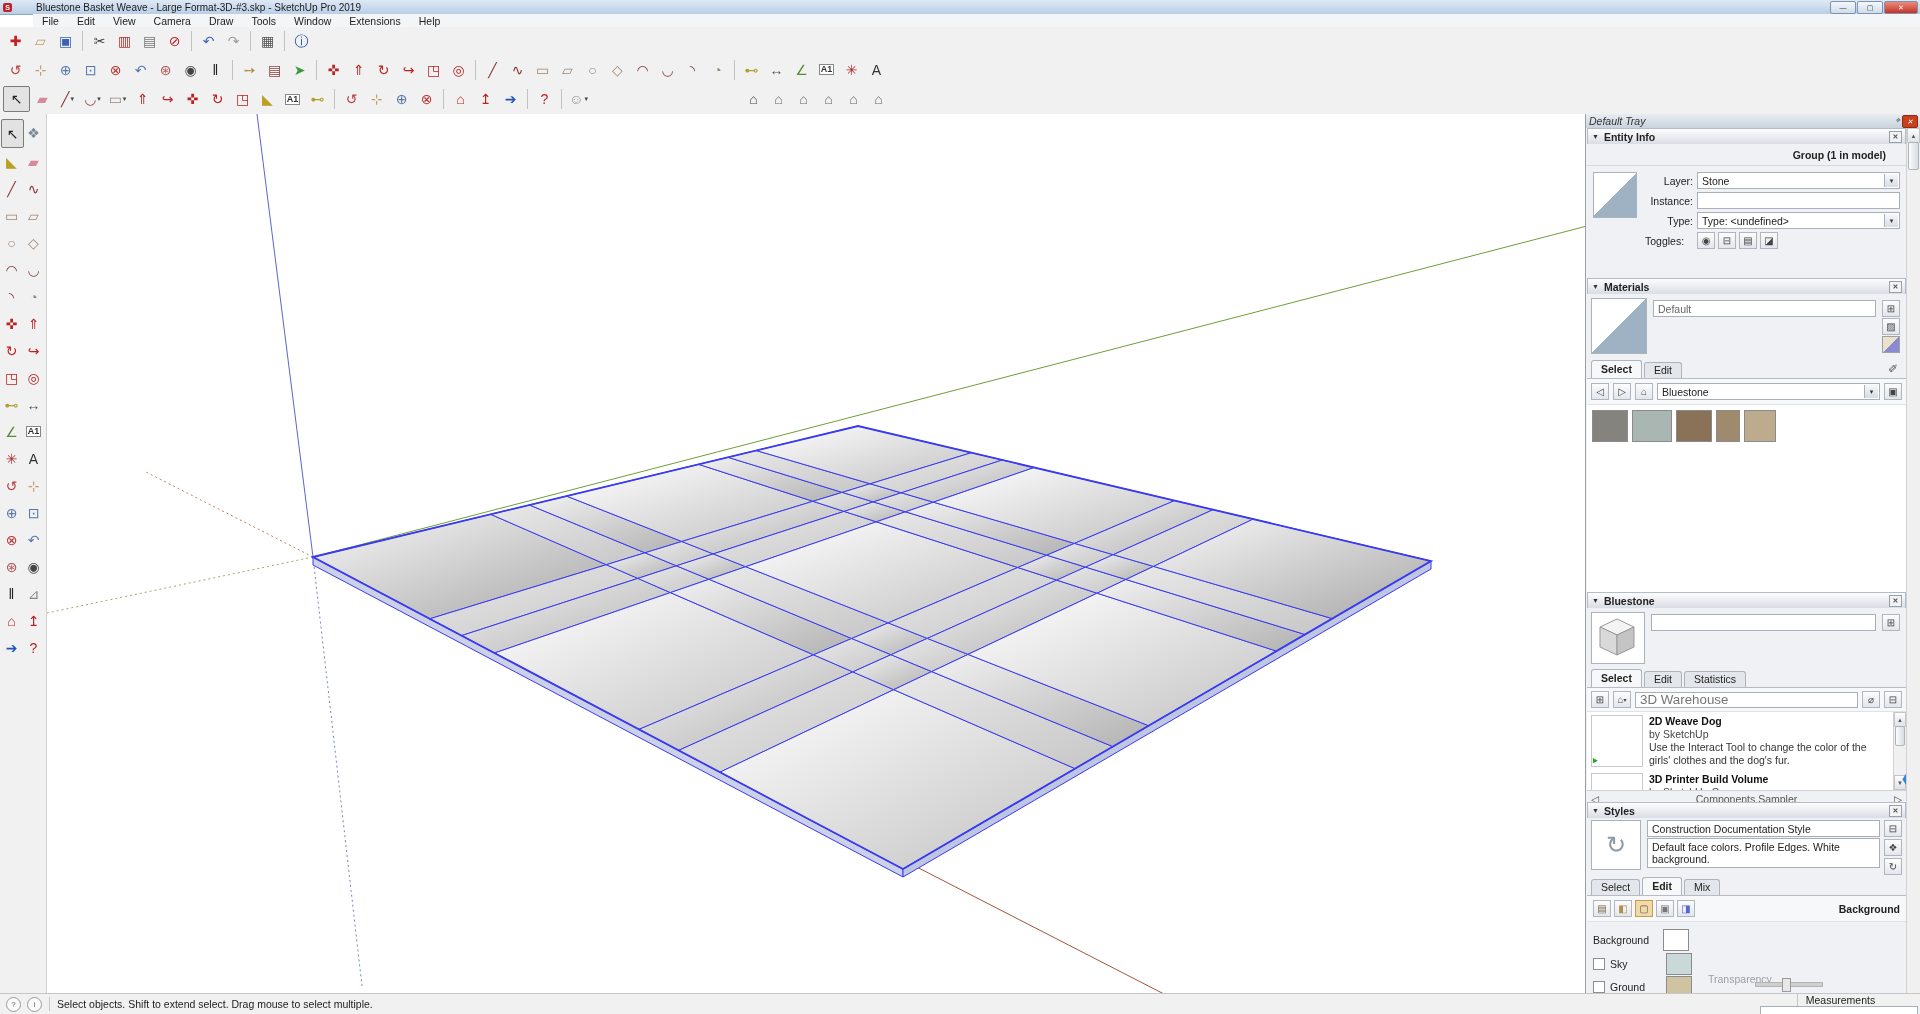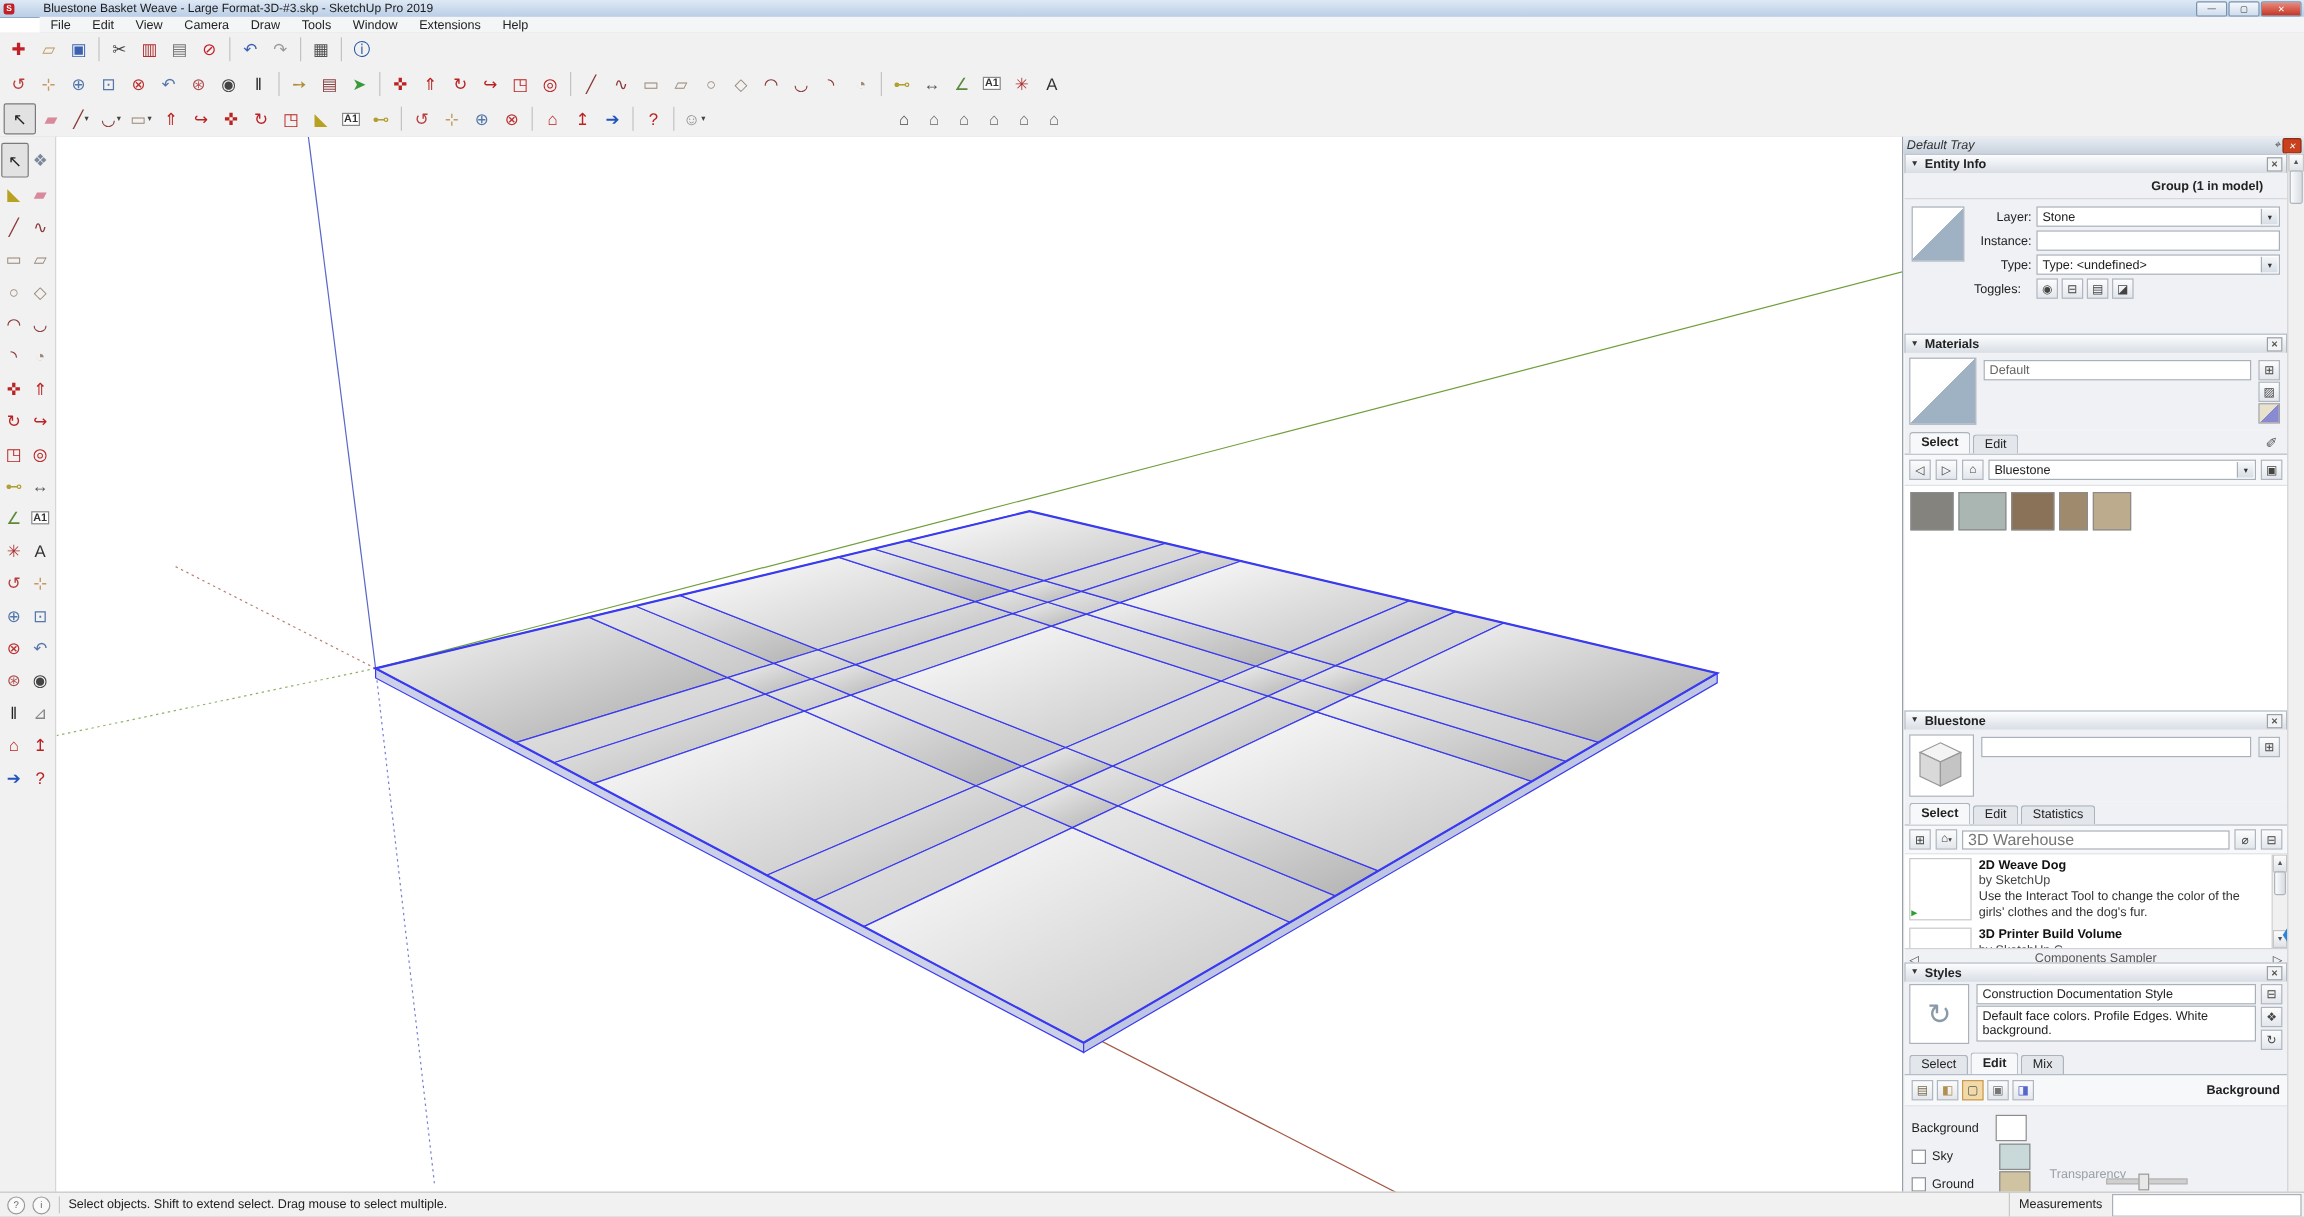--- a/index.html
+++ b/index.html
@@ -95,21 +95,21 @@
     border:1px solid #c6c6c6;background:linear-gradient(#fcfcfc,#dfe3e8);}
   .vs-thumb{position:absolute;left:1px;right:1px;border:1px solid #aeb4bc;background:linear-gradient(90deg,#fafbfc,#d8dde4);border-radius:2px;}
   .chevron-flyout{position:absolute;right:-1px;color:#2e86d8;font-size:26px;font-weight:bold;}
 
   
   .statusbar{position:absolute;left:0;right:0;bottom:0;height:20px;background:#f1f1f1;
     border-top:1px solid #c6c6c6;display:flex;align-items:center;font-size:10.5px;color:#222;}
   .st-icon{width:13px;height:13px;border-radius:50%;border:1px solid #9a9a9a;color:#666;
     display:inline-flex;align-items:center;justify-content:center;font-size:8px;margin-left:6px;background:#fafafa;}
   .st-sep{width:1px;height:14px;background:#c8c8c8;margin:0 7px;}
-  .measure{position:absolute;right:0;top:0;bottom:0;display:flex;align-items:center;}
+  .measure{position:absolute;right:0;top:0;bottom:0;display:flex;align-items:center;flex-direction:column;}
   .measure .mlbl{border-left:1px solid #c8c8c8;padding:0 8px;height:20px;display:flex;align-items:center;}
   .measure input{width:152px;height:15px;border:1px solid #a8b0ba;background:#fff;margin-right:2px;font-size:10.5px;}
 
   
   .sty-iconrow .mini-btn{margin-right:3px;}
   .mini-btn.active{background:#f2d9a8;border-color:#c89a50;}
   .slider-track{width:66px;height:3px;background:#cfcfcf;border:1px solid #b4b4b4;position:relative;}
   .slider-thumb{position:absolute;top:-5px;left:26px;width:7px;height:12px;background:#e8e8e8;border:1px solid #9a9a9a;}
 </style>
 </head>

